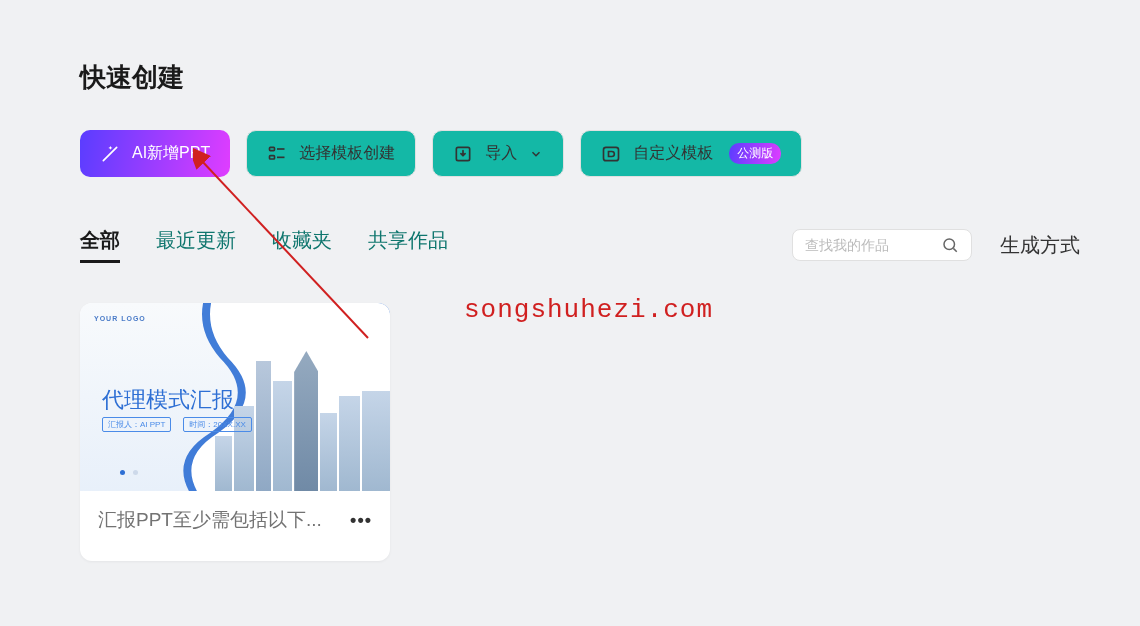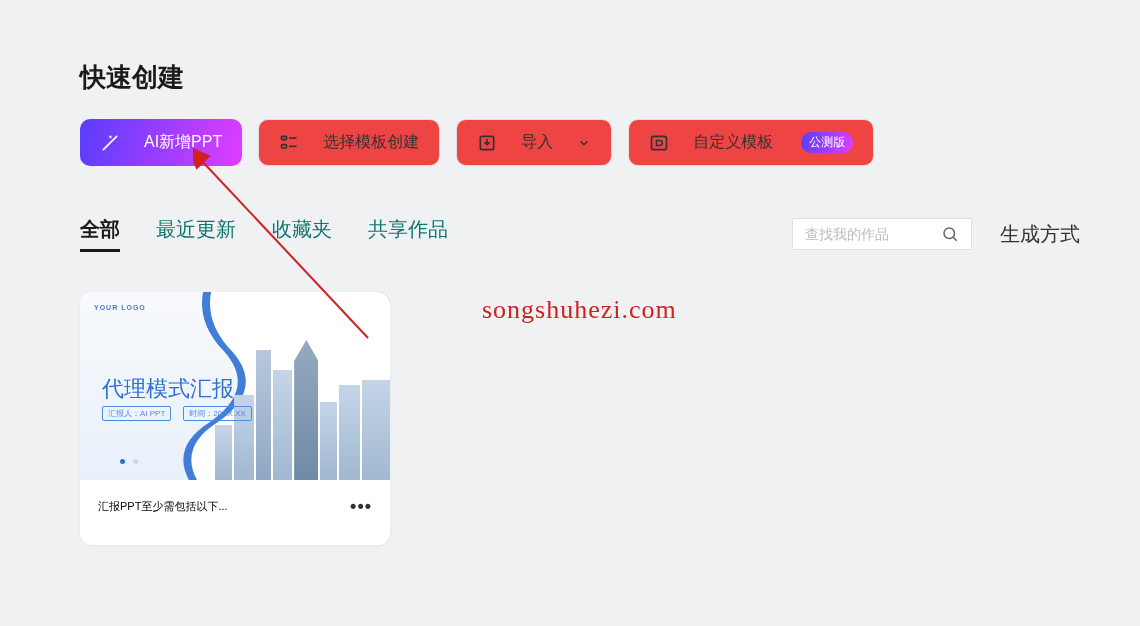--- a/index.html
+++ b/index.html
@@ -27,35 +27,36 @@
       margin-bottom: 24px;
     }
     .action-buttons {
       display: flex;
       gap: 16px;
       margin-bottom: 50px;
     }
     .btn {
       display: flex;
       align-items: center;
-      gap: 24px;
+      gap: 12px;
       padding: 12px 20px;
       border-radius: 10px;
       font-size: 16px;
       cursor: pointer;
       border: none;
       font-family: inherit;
+      margin-top: 11px;
     }
     .btn-primary {
       background: linear-gradient(100deg, #5a3dff 0%, #9b3dff 50%, #e03dff 100%);
       color: #fff;
       font-weight: 500;
     }
     .btn-secondary {
-      background: #ef4444;
+      background: #14b8a6;
       color: #333;
       border: 1px solid #e0e0e0;
       text-align: center;
     }
     .btn .icon {
       width: 20px;
       height: 20px;
       display: flex;
       align-items: center;
       justify-content: center;
@@ -89,21 +90,21 @@
     .tab.active {
       color: #1a1a1a;
       font-weight: 700;
       border-bottom: 3px solid #1a1a1a;
     }
     .search-box {
       display: flex;
       align-items: center;
       background: #fff;
       border: 1px solid #e0e0e0;
-      border-radius: 1px;
+      border-radius: 8px;
       padding: 6px 12px;
       width: 180px;
     }
     .search-box input {
       border: none;
       outline: none;
       flex: 1;
       font-size: 14px;
       color: #333;
       background: transparent;
@@ -216,46 +217,46 @@
     .card-body {
       padding: 16px 18px 18px;
     }
     .card-title-row {
       display: flex;
       align-items: center;
       justify-content: space-between;
       margin-bottom: 10px;
     }
     .card-title {
-      font-size: 11px;
-      color: #000000;
+      font-size: 19px;
+      color: #737373;
       font-weight: 500;
       white-space: nowrap;
       overflow: hidden;
       text-overflow: ellipsis;
       max-width: 240px;
     }
     .more-icon {
       color: #333;
       font-size: 18px;
       cursor: pointer;
       font-weight: bold;
       letter-spacing: 1px;
     }
     .card-meta {
       font-size: 14px;
       color: #a0a0a0;
     }
     .watermark {
       position: absolute;
       top: 295px;
-      left: 482px;
+      left: 464px;
       font-size: 26px;
       color: #d02020;
-      font-family: Liberation Serif, serif;
+      font-family: Liberation Mono, monospace;
       pointer-events: none;
       letter-spacing: 1px;
     }
     .arrow-overlay {
       position: absolute;
       top: 148px;
       left: 193px;
       pointer-events: none;
     }
     .chevron-down {

